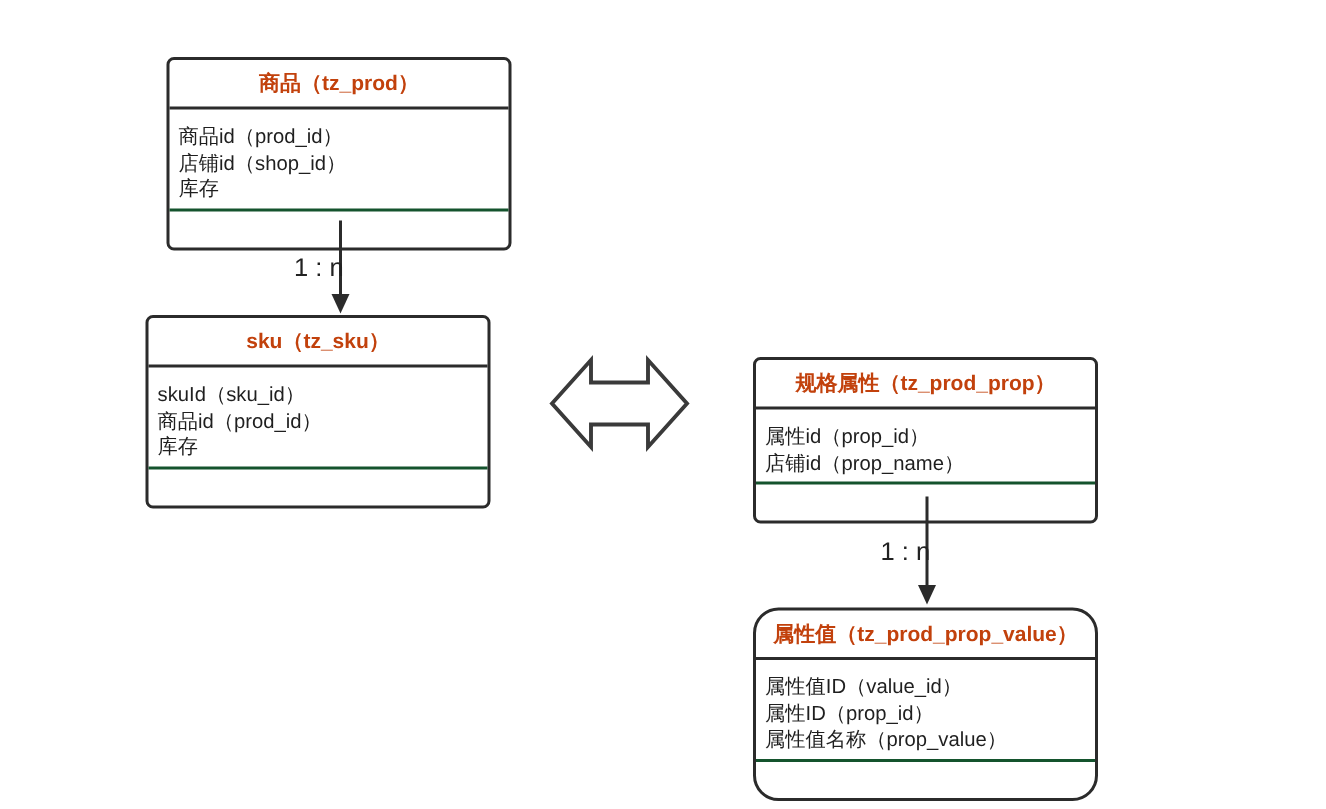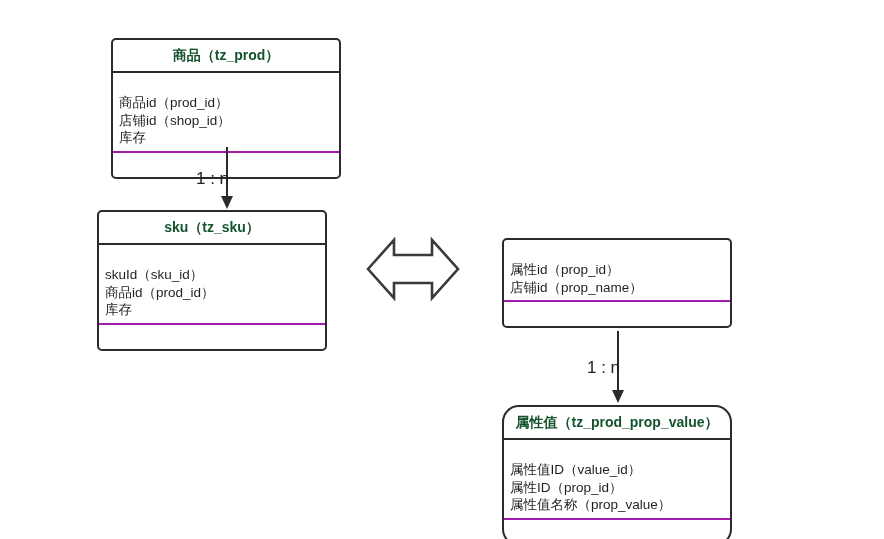--- a/index.html
+++ b/index.html
@@ -29,28 +29,28 @@
     border: 2px solid #2b2b2b;
     border-radius: 5px;
     background: #ffffff;
   }
   .entity-title {
     height: 31px;
     line-height: 31px;
     text-align: center;
     font-size: 14px;
     font-weight: bold;
-    color: #14532d;
+    color: #c2410c;
     border-bottom: 2px solid #2b2b2b;
     white-space: nowrap;
     overflow: hidden;
   }
   .entity-attrs {
-    border-bottom: 2px solid #a21caf;
-    padding: 21px 0 4px 6px;
+    border-bottom: 2px solid #14532d;
+    padding: 9px 0 4px 6px;
   }
   .attr-row {
     font-size: 13.5px;
     line-height: 17.5px;
     color: #1f1f1f;
     white-space: nowrap;
   }
   .entity-footer {
     height: 24px;
   }
@@ -118,20 +118,21 @@
     <div class="entity-footer"></div>
   </div>
 
   <div class="double-arrow" style="left:365px; top:234px;">
     <svg width="96" height="70" viewBox="0 0 96 70" xmlns="http://www.w3.org/2000/svg">
       <path d="M 3 35 L 29 6 L 29 21 L 67 21 L 67 6 L 93 35 L 67 64 L 67 49 L 29 49 L 29 64 Z" fill="#ffffff" stroke="#3a3a3a" stroke-width="2.6" stroke-linejoin="miter" stroke-linecap="butt"></path>
     </svg>
   </div>
 
   <div class="entity" style="left:502px; top:238px;">
+    <div class="entity-title">规格属性（tz_prod_prop）</div>
     <div class="entity-attrs">
       <div class="attr-row">属性id（prop_id）</div>
       <div class="attr-row">店铺id（prop_name）</div>
     </div>
     <div class="entity-footer"></div>
   </div>
 
   <div class="connector" style="left:617px; top:331px; width:2px; height:72px;">
     <div class="conn-line" style="height:59px;"></div>
     <div class="conn-head" style="top:59px;"></div>

